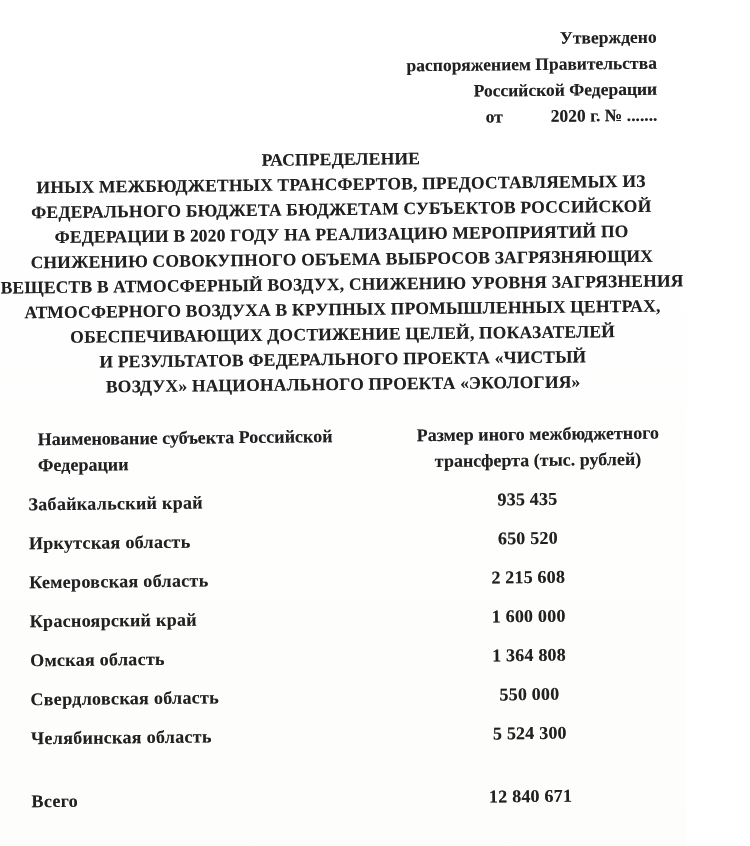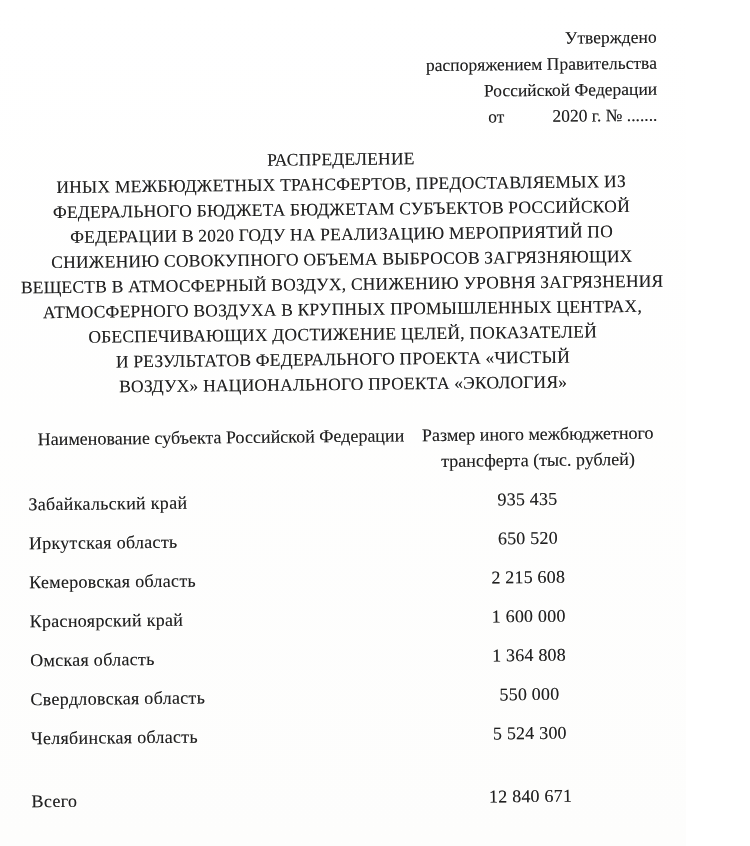--- a/index.html
+++ b/index.html
@@ -8,20 +8,21 @@
     background: #ffffff;
   }
   .page {
     position: relative;
     width: 686px;
     height: 846px;
     background: linear-gradient(#ffffff, #fdfdfc);
     overflow: hidden;
     font-family: "Liberation Serif", "DejaVu Serif", serif;
     color: #212121;
+    font-weight: bold;
   }
   .tilt {
     transform: rotate(-0.6deg);
     transform-origin: 50% 45%;
   }
   .content {
     padding-top: 27px;
     text-shadow: 0 0 0.6px rgba(30,30,30,0.45);
   }
   

